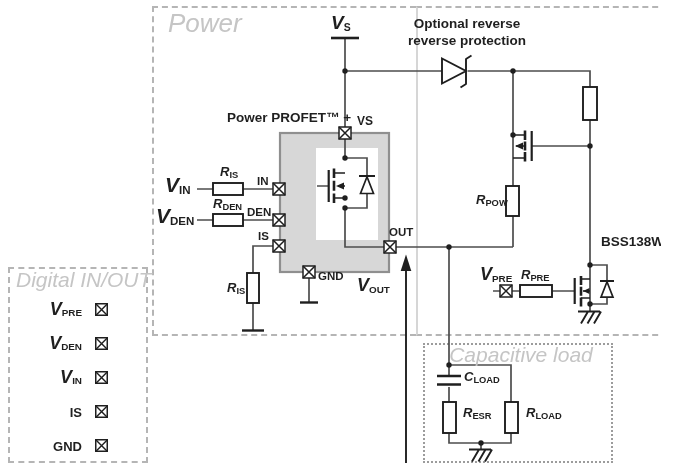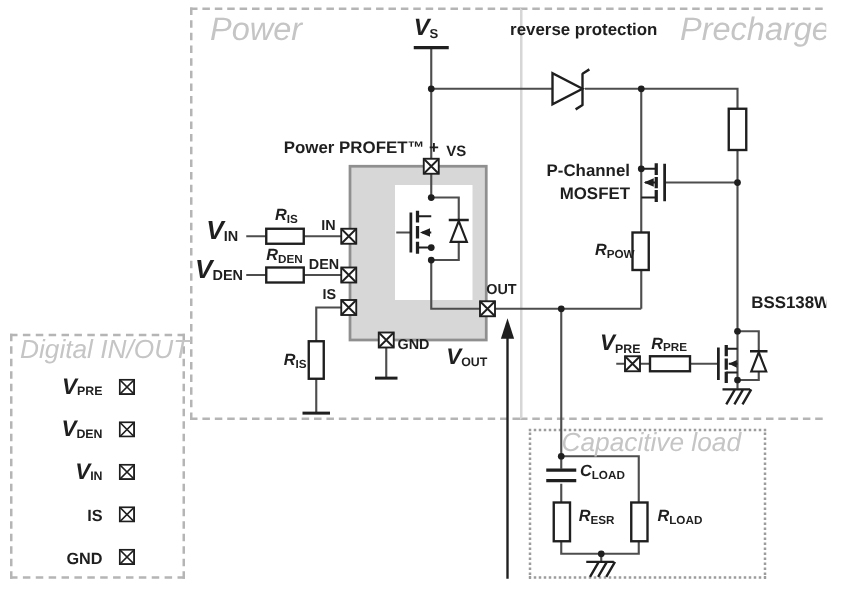--- a/index.html
+++ b/index.html
@@ -166,30 +166,26 @@
       <circle cx="345" cy="208" r="2.7"></circle>
         <circle cx="449" cy="247" r="2.7"></circle>
       <circle cx="590" cy="265" r="2.7"></circle>
         <circle cx="590" cy="304" r="2.7"></circle>
       <circle cx="449" cy="365" r="2.7"></circle>
         <circle cx="481" cy="443" r="2.7"></circle>
     </g>
   </svg>
 
   <div class="lbl sect" style="left:168px;top:10px;">Power</div>
-  <div class="lbl sect" style="left:544px;top:10px;">Precharge</div>
   <div class="lbl sect-sm" style="left:436px;top:344px;width:170px;text-align:center;">Capacitive load</div>
   <div class="lbl sect-sm" style="left:16px;top:269px;">Digital IN/OUT</div>
 
   <div class="lbl ann" style="left:400px;top:16px;width:134px;text-align:center;">
+    <div>Optional reverse</div>
     <div>reverse protection</div>
-  </div>
-  <div class="lbl ann" style="left:428px;top:128px;width:76px;text-align:right;line-height:1.35;">
-    <div>P-Channel</div>
-    <div>MOSFET</div>
   </div>
   <div class="lbl ann" style="left:601px;top:234px;">BSS138W</div>
   <div class="lbl ann" style="left:227px;top:110px;">Power PROFET™ +</div>
 
   <div class="lbl pin" style="left:357px;top:115px;font-size:12px;">VS</div>
   <div class="lbl pin" style="left:257px;top:176px;">IN</div>
   <div class="lbl pin" style="left:247px;top:207px;">DEN</div>
   <div class="lbl pin" style="left:258px;top:231px;">IS</div>
   <div class="lbl pin" style="left:318px;top:271px;">GND</div>
   <div class="lbl pin" style="left:389px;top:227px;">OUT</div>

